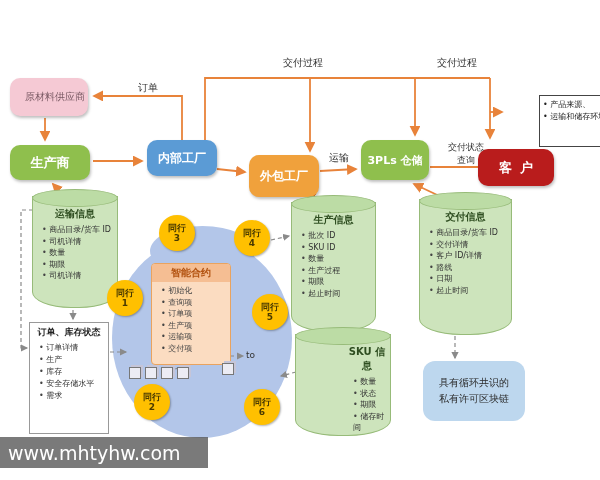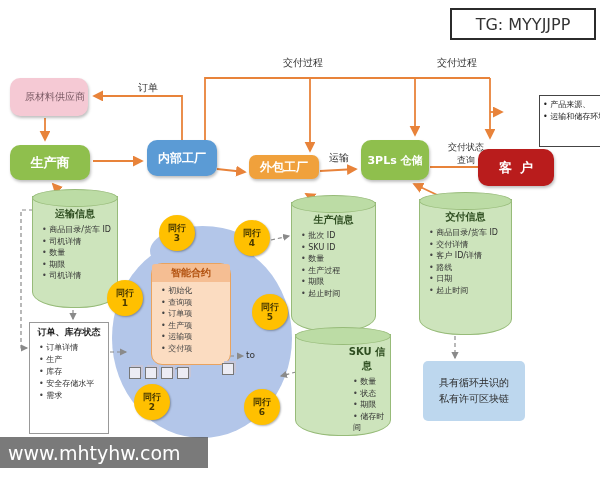--- a/index.html
+++ b/index.html
@@ -15,21 +15,21 @@
     display: flex; align-items: center; padding-left: 8px; z-index: 9; }
 
   
   .node { position: absolute; border-radius: 10px; display: flex; align-items: center;
     justify-content: center; font-weight: bold; color: #fff; z-index: 4;
     box-shadow: 1px 2px 3px rgba(0,0,0,.25); text-align: center; }
   .n-supplier { left: 10px; top: 78px; width: 78px; height: 38px; background: #F5C9D4;
     color: #7a5a64; font-size: 10px; font-weight: normal; padding-left: 12px; }
   .n-manufacturer { left: 10px; top: 145px; width: 80px; height: 35px; background: #8FBF4D; font-size: 13px; }
   .n-internal { left: 147px; top: 140px; width: 70px; height: 36px; background: #5B9BD5; font-size: 12px; }
-  .n-outsourced { left: 249px; top: 155px; width: 70px; height: 24px; background: #F0A13C; font-size: 12px; border-radius: 7px; }
+  .n-outsourced { left: 249px; top: 155px; width: 70px; height: 42px; background: #F0A13C; font-size: 12px; }
   .n-warehouse { left: 361px; top: 140px; width: 68px; height: 40px; background: #8FBF4D; font-size: 11px; }
   .n-customer { left: 478px; top: 149px; width: 76px; height: 37px; background: #b91c1c;
     font-size: 13px; letter-spacing: 8px; padding-left: 8px; }
 
   
   .info-note { position: absolute; left: 508px; top: 95px; width: 89px; height: 52px;
     background: #fff; border: 1px solid #444; z-index: 4; padding: 3px 2px 12px 3px; margin-left: 31px; }
   .info-note div { font-size: 8px; color: #222; line-height: 1.5; }
   .info-note div::before { content: "• "; }
 
@@ -55,36 +55,36 @@
     line-height: 1.3; padding: 0 4px; }
   .plain-box li { font-size: 8px; color: #333; line-height: 1.5; }
 
   
   .blob, .blob2 { position: absolute; background: #B3C6E9; border-radius: 50%; z-index: 1; }
   .blob { left: 112px; top: 238px; width: 180px; height: 200px; }
   .blob2 { left: 150px; top: 226px; width: 105px; height: 50px; }
 
   
   .contract { position: absolute; left: 151px; top: 263px; width: 80px; height: 102px;
-    background: #FBDCC1; border: 1px solid #E9A35F; border-radius: 11px; z-index: 5; }
+    background: #FBDCC1; border: 1px solid #E9A35F; border-radius: 4px; z-index: 5; }
   .contract-title { background: #F5BE93; font-weight: bold; color: #B35311; font-size: 10px;
     text-align: center; padding: 2px 0; border-radius: 3px 3px 0 0; }
   .contract li { font-size: 8px; color: #444; line-height: 1.45; }
 
   
   .peer { position: absolute; width: 36px; height: 36px; border-radius: 50%; background: #FFC000;
     display: flex; flex-direction: column; align-items: center; justify-content: center;
     font-size: 9px; font-weight: bold; color: #4a3a00; line-height: 1.15; z-index: 6;
     box-shadow: 1px 1px 2px rgba(0,0,0,.3); }
   .p1 { left: 107px; top: 280px; } .p2 { left: 134px; top: 384px; } .p3 { left: 159px; top: 215px; }
   .p4 { left: 234px; top: 220px; } .p5 { left: 252px; top: 294px; } .p6 { left: 244px; top: 389px; }
 
   
   .bc-note { position: absolute; left: 423px; top: 361px; width: 102px; height: 60px;
-    background: #BDD7EE; border-radius: 5px; z-index: 4; display: flex; flex-direction: column;
+    background: #BDD7EE; border-radius: 12px; z-index: 4; display: flex; flex-direction: column;
     align-items: center; justify-content: center; font-size: 10px; color: #2b2b2b; line-height: 1.6; }
 
   
   .cube { position: absolute; width: 12px; height: 12px; background: #ECECF4;
     border: 1px solid #777; box-shadow: 2px -2px 0 #c5c5d8; z-index: 6; }
 
   
   .lbl { position: absolute; font-size: 10px; color: #333; z-index: 7; white-space: nowrap; }
   .lbl-small { font-size: 9px; text-align: center; line-height: 1.4; }
 
@@ -127,21 +127,20 @@
     <path class="g" d="M40,210 L21,210 L21,348 L27,348" marker-end="url(#mG)"></path>
     <path class="g" d="M73,310 L73,319" marker-end="url(#mG)"></path>
     <path class="g" d="M110,352 L126,352" marker-end="url(#mG)"></path>
     <path class="g" d="M296,372 L281,376" marker-end="url(#mG)"></path>
     <path class="g" d="M271,240 L289,236" marker-end="url(#mG)"></path>
     <path class="g" d="M455,336 L455,358" marker-end="url(#mG)"></path>
     <path class="g" d="M186,366 L167,371" marker-end="url(#mG)"></path>
     <path class="g" d="M230,356 L243,356" marker-end="url(#mG)"></path>
   </svg>
 
-  <div class="tg-badge">TG: MYYJJPP</div>
   <div class="watermark">www.mhtyhw.com</div>
 
   <div class="node n-supplier">原材料供应商</div>
   <div class="node n-manufacturer">生产商</div>
   <div class="node n-internal">内部工厂</div>
   <div class="node n-outsourced">外包工厂</div>
   <div class="node n-warehouse">3PLs 仓储</div>
   <div class="node n-customer">客户</div>
 
   <div class="info-note">

